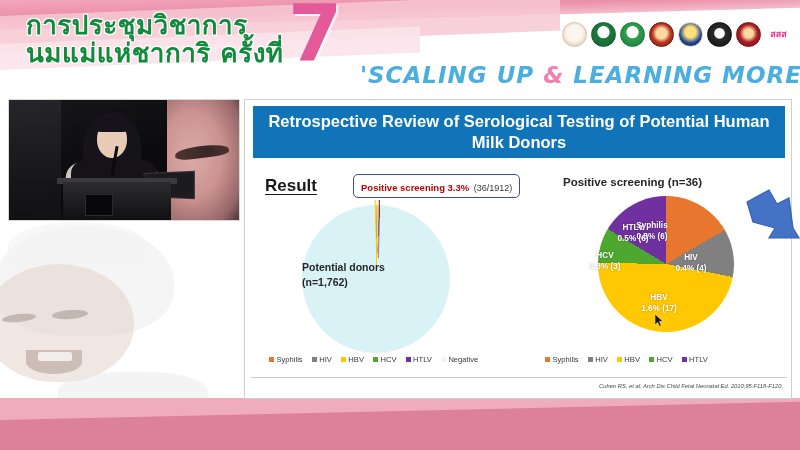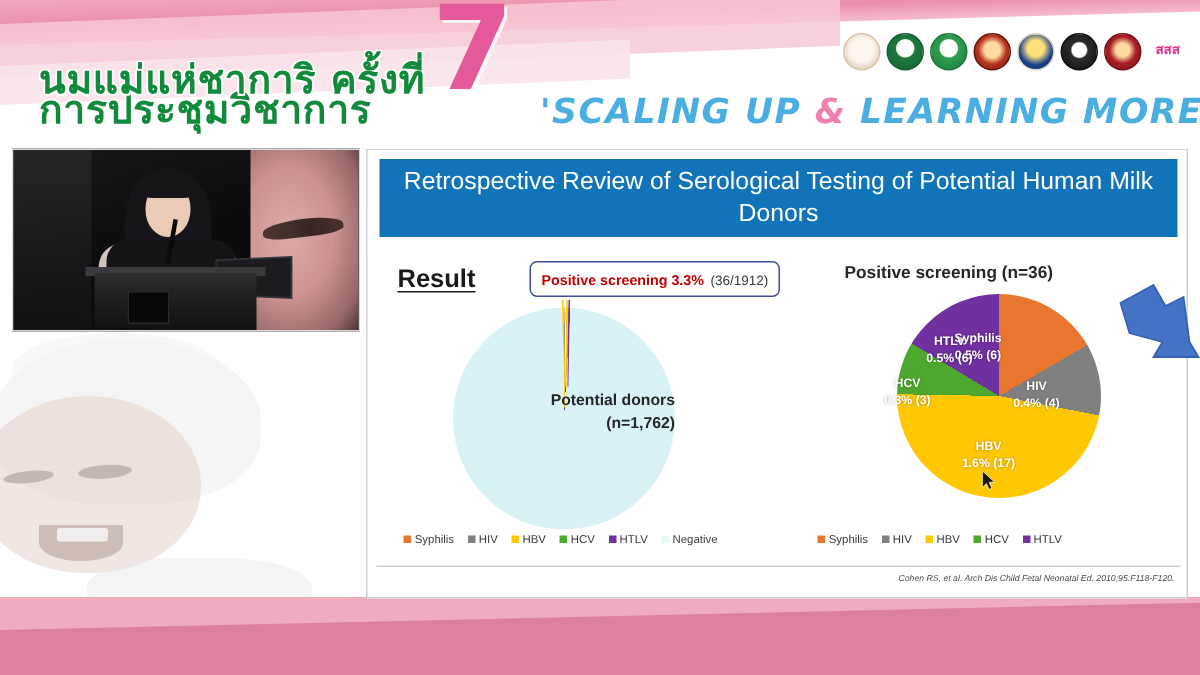--- a/index.html
+++ b/index.html
@@ -31,21 +31,21 @@
     transform:skewY(-2.4deg); transform-origin:left top;
   }
   .thai-l1, .thai-l2 {
     position:absolute; left:26px;
     font-family:"DejaVu Sans", sans-serif;
     font-weight:bold; color:#128a3c;
     letter-spacing:.5px; white-space:nowrap;
     text-shadow: -1px -1px 0 #fff, 1px -1px 0 #fff, -1px 1px 0 #fff, 1px 1px 0 #fff,
                  0 0 2px #ffffff;
   }
-  .thai-l1 { top:4px;  font-size:26px;margin-top:48px; }
+  .thai-l1 { top:4px;  font-size:26px; }
   .thai-l2 { top:32px; font-size:26px; }
   .thai-date {
     position:absolute; left:78px; top:62px;
     font-family:"DejaVu Sans", sans-serif;
     font-size:17px; font-weight:bold; color:#1d1d1d;
     letter-spacing:1.5px; white-space:nowrap;
   }
   .big-seven {
     position:absolute; left:288px; top:-6px;
     font-size:78px; font-weight:bold; color:#e4599a;
@@ -182,21 +182,21 @@
 
   
   .slide {
     position:absolute; left:244px; top:99px; width:548px; height:300px;
     background:#ffffff; border:1px solid #cfcfcf;
   }
   .slide-title {
     position:absolute; left:8px; top:6px; width:532px; height:52px;
     background:#1274b8; color:#ffffff;
     display:flex; align-items:center; justify-content:center;
-    text-align:center; font-size:16.5px; font-weight:normal; line-height:1.25;
+    text-align:center; font-size:16.5px; font-weight:bold; line-height:1.25;
     padding:0 10px;
   }
   .result-label {
     position:absolute; left:20px; top:76px;
     font-size:17px; font-weight:bold; color:#1a1a1a;
     text-decoration:underline; text-underline-offset:3px;
   }
   .pos-box {
     position:absolute; left:108px; top:74px;
     border:1.4px solid #3b4fa0; border-radius:5px;
@@ -214,21 +214,21 @@
       conic-gradient(from 0deg,
         #e8762e 0 0.30deg,
         #808080 0 0.70deg,
         #ffc800 0 2.40deg,
         #4ea72e 0 2.70deg,
         #7030a0 0 3.30deg,
         #d9f2f5 0 360deg);
   }
   .pie-left-lbl {
     position:absolute; left:57px; top:160px; width:148px;
-    text-align:right; font-size:10.5px; font-weight:bold; color:#262626;
+    text-align:left; font-size:10.5px; font-weight:bold; color:#262626;
     line-height:1.45;
   }
   .sliver {
     position:absolute; left:128px; top:100px; width:9px; height:58px;
     pointer-events:none;
   }
 
   
   .pie-right-title {
     position:absolute; left:318px; top:76px; width:220px;

